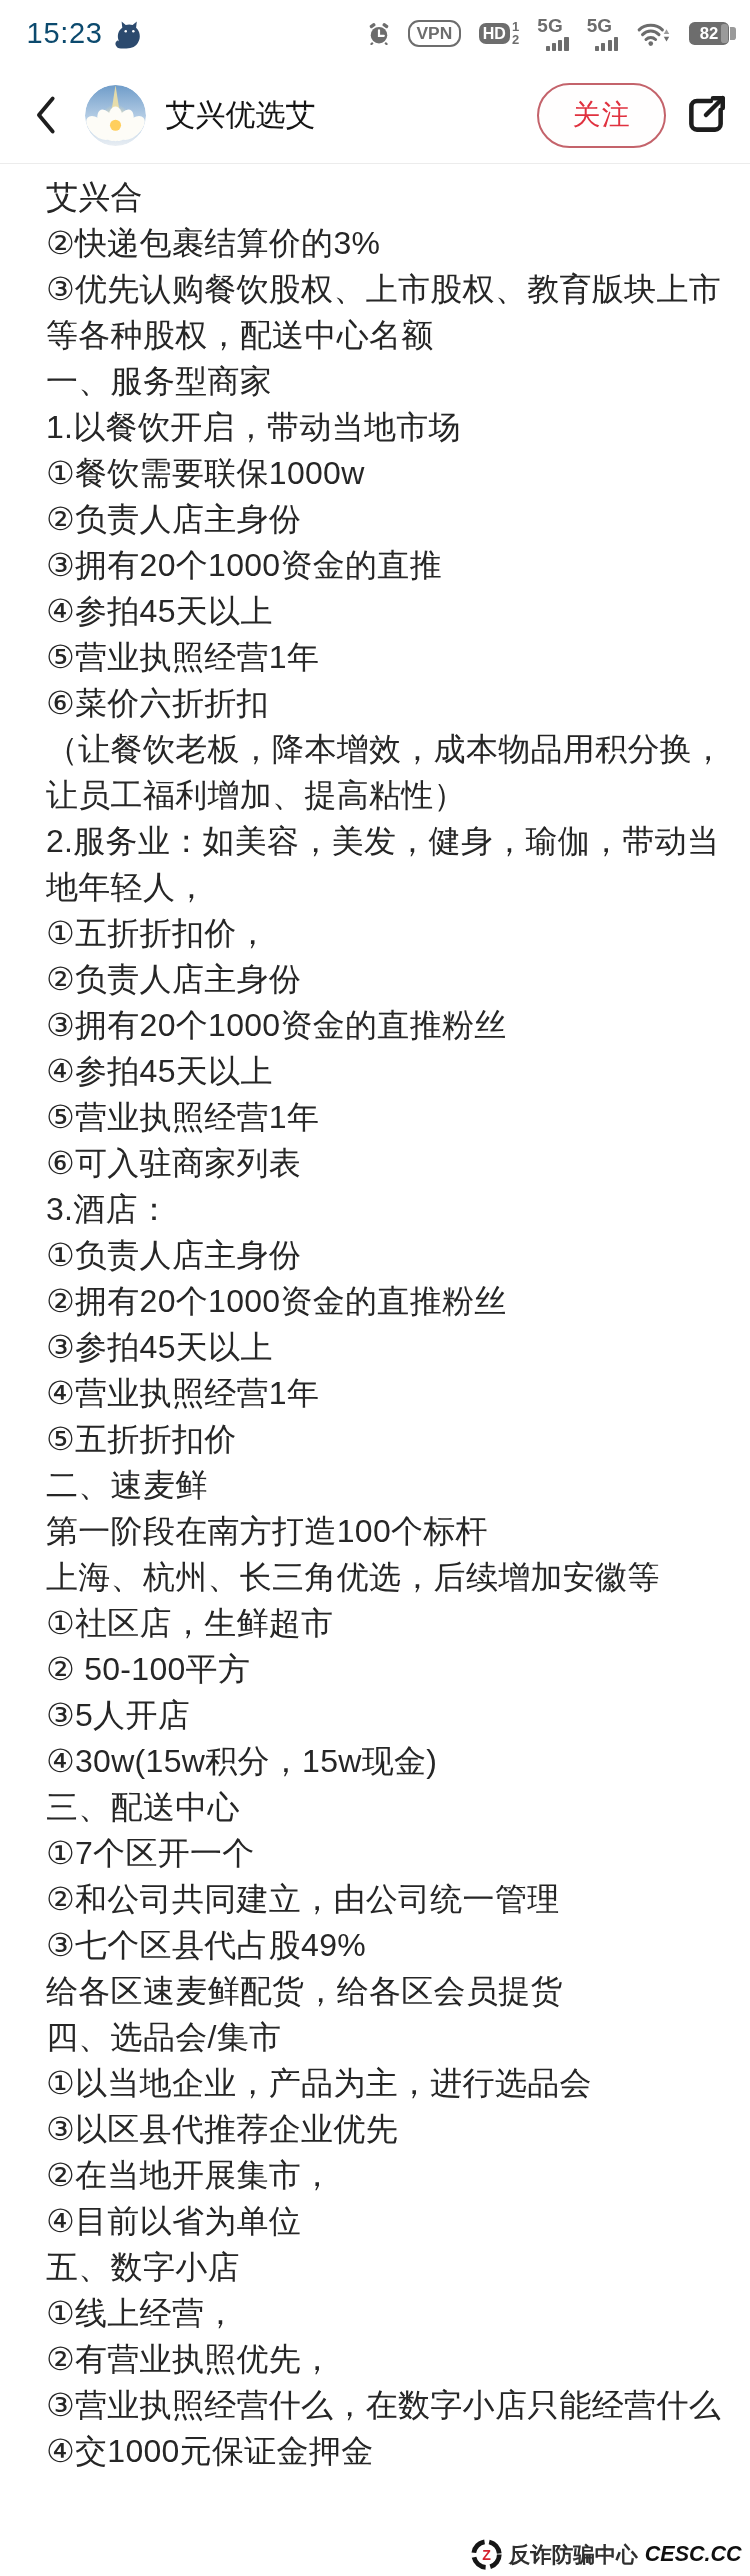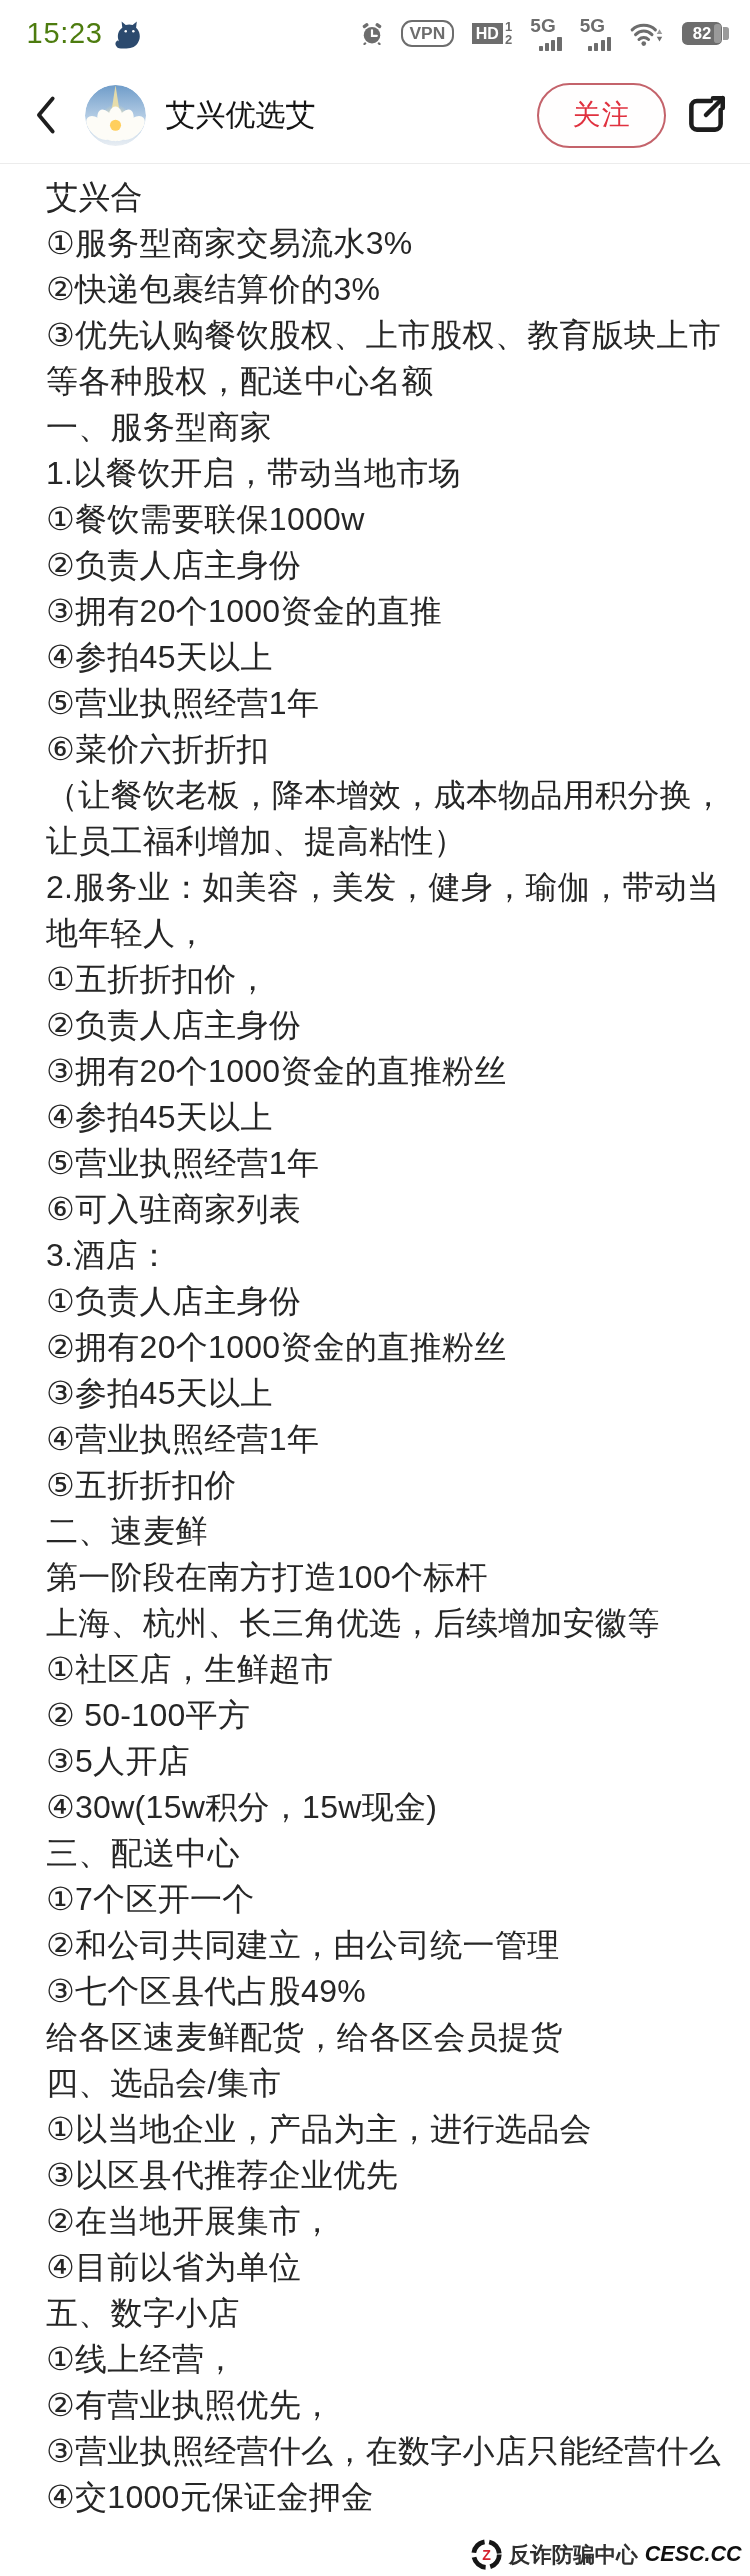--- a/index.html
+++ b/index.html
@@ -3,35 +3,35 @@
 <meta charset="utf-8">
 <style>
   html,body{margin:0;padding:0;background:#fff;}
   .page{position:relative;width:750px;height:2576px;background:#ffffff;overflow:hidden;
         font-family:"Liberation Sans","DejaVu Sans",sans-serif;}
 
   
   .statusbar{height:67px;display:flex;align-items:center;justify-content:space-between;
              padding:0 21px;box-sizing:border-box;color:#6d6d6d;}
   .sb-left{display:flex;align-items:center;gap:11px;margin-left:5.6px;}
-  .sb-time{font-size:29px;color:#4d7c0f;letter-spacing:0.7px;}
+  .sb-time{font-size:29px;color:#0c4a6e;letter-spacing:0.7px;}
   .sb-right{display:flex;align-items:center;gap:18px;}
   .vpn-pill{border:2.1px solid #6d6d6d;border-radius:11px;padding:0.7px 6.3px;font-size:17.4px;
             font-weight:bold;color:#6d6d6d;line-height:1.2;}
   .hd-wrap{display:flex;align-items:center;gap:2.1px;}
-  .hd-badge{background:#6d6d6d;color:#fff;font-weight:bold;font-size:16px;border-radius:0;
+  .hd-badge{background:#6d6d6d;color:#fff;font-weight:bold;font-size:16px;border-radius:7px;
             padding:2.8px 4.2px;line-height:1;}
   .hd-sub{display:flex;flex-direction:column;font-size:13px;line-height:.95;color:#6d6d6d;font-weight:bold;}
   .net{display:flex;flex-direction:column;align-items:flex-start;}
   .net-label{font-size:19px;font-weight:bold;color:#6d6d6d;line-height:1;}
   .bars{display:flex;align-items:flex-end;gap:2.1px;margin:2.1px 0 0 8.3px;}
   .bars span{display:block;width:4.2px;background:#6d6d6d;border-radius:0.7px;}
   .b1{height:5.6px;}.b2{height:8.3px;}.b3{height:11px;}.b4{height:14.6px;}
   .battery{position:relative;width:40px;height:23.6px;background:#6d6d6d;border-radius:5.6px;
-           display:flex;align-items:center;justify-content:center;margin-right:7px;}
+           display:flex;align-items:center;justify-content:center;margin-right:0;}
   .battery .lvl{position:absolute;right:1.4px;top:2.1px;width:7px;height:19.4px;background:#9a9a9a;border-radius:2.8px;}
   .battery .pct{position:relative;color:#fff;font-size:16.7px;font-weight:bold;}
   .battery:after{content:"";position:absolute;right:-7px;top:5.6px;width:5.6px;height:12.5px;
                  background:#9a9a9a;border-radius:0 2.8px 2.8px 0;}
 
   
   .header{height:97px;display:flex;align-items:center;padding:0 21px;box-sizing:border-box;
           background:#fff;border-bottom:1.4px solid #ececec;}
   .back{width:23.6px;height:40px;margin-left:12.5px;flex:0 0 auto;cursor:pointer;}
   .avatar{width:61px;height:61px;border-radius:50%;overflow:hidden;margin-left:28px;flex:0 0 auto;}
@@ -156,21 +156,20 @@
     <button class="follow-btn">关注</button>
     <svg class="share" viewBox="0 0 66 66">
       <path d="M40 13 H20 a8 8 0 0 0 -8 8 v25 a8 8 0 0 0 8 8 h26 a8 8 0 0 0 8 -8 V26" fill="none" stroke="#1d1d1d" stroke-width="6.5" stroke-linecap="round"></path>
       <path d="M33 33 L57 9" fill="none" stroke="#1d1d1d" stroke-width="6.5" stroke-linecap="round"></path>
       <path d="M43 9 h14 v14" fill="none" stroke="#1d1d1d" stroke-width="6.5" stroke-linecap="round" stroke-linejoin="round"></path>
     </svg>
   </div>
 
   <div class="article">
       <div class="article-line">艾兴合</div>
-      <div class="article-line">①服务型商家交易流水3%</div>
       <div class="article-line">②快递包裹结算价的3%</div>
       <div class="article-line">③优先认购餐饮股权、上市股权、教育版块上市</div>
       <div class="article-line">等各种股权，配送中心名额</div>
       <div class="article-line">一、服务型商家</div>
       <div class="article-line">1.以餐饮开启，带动当地市场</div>
       <div class="article-line">①餐饮需要联保1000w</div>
       <div class="article-line">②负责人店主身份</div>
       <div class="article-line">③拥有20个1000资金的直推</div>
       <div class="article-line">④参拍45天以上</div>
       <div class="article-line">⑤营业执照经营1年</div>

